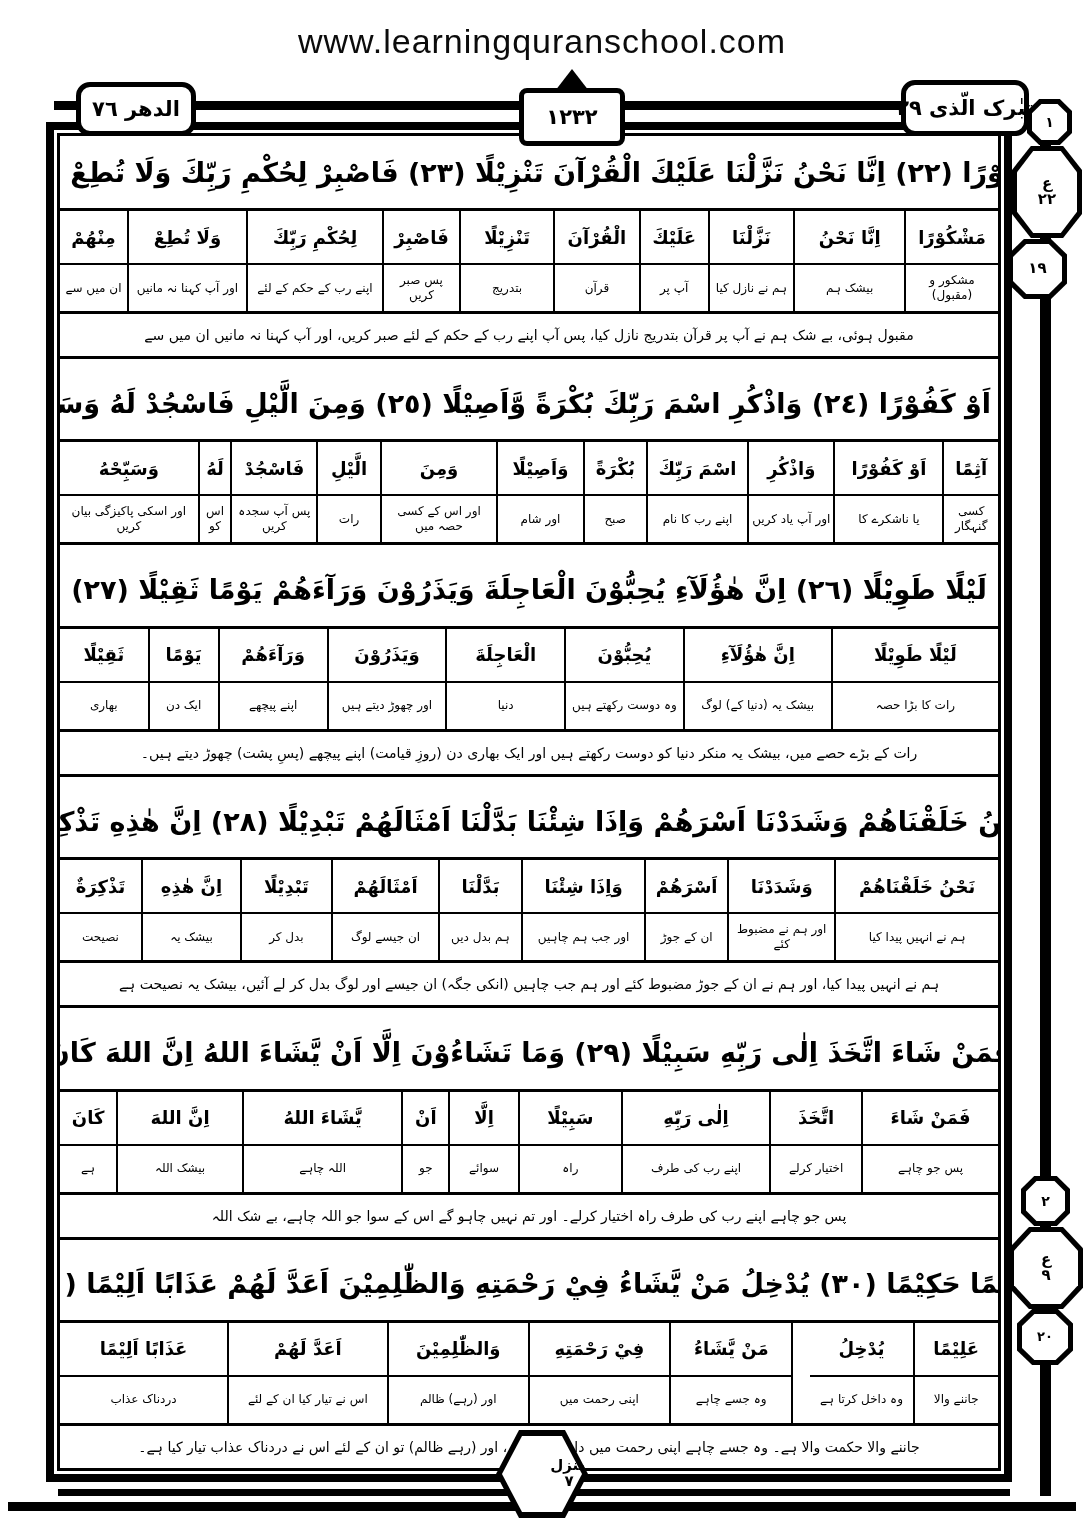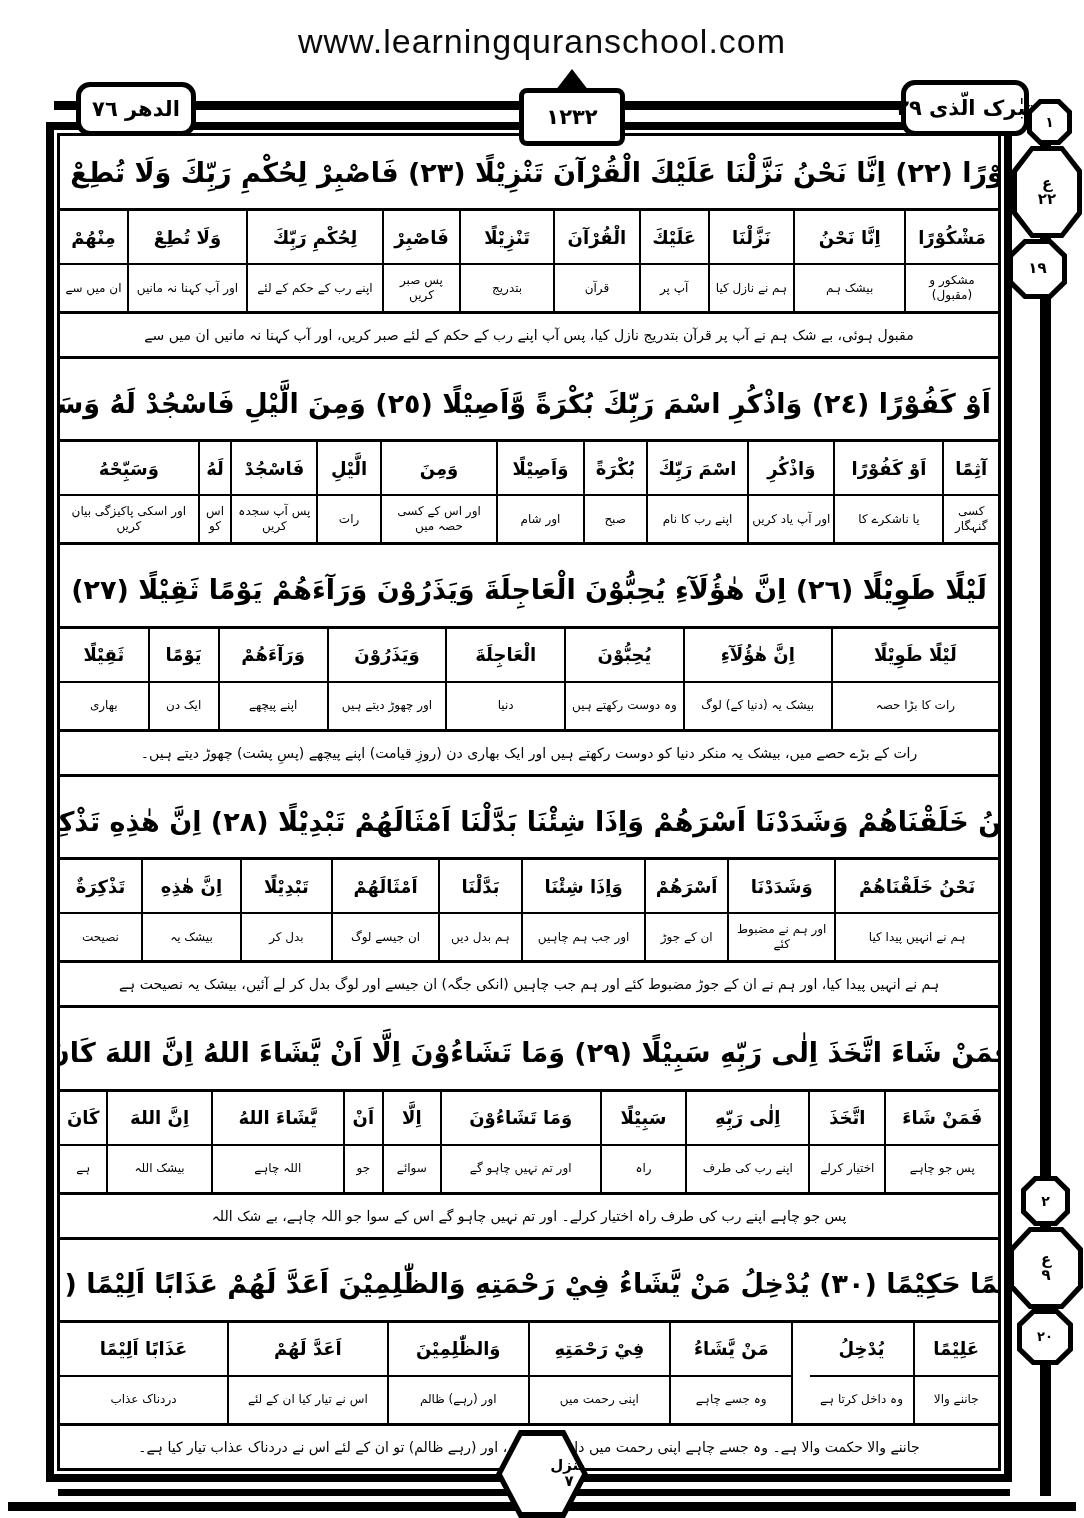--- a/index.html
+++ b/index.html
@@ -338,24 +338,20 @@
             <div class="w-ur">اختیار کرلے</div>
           </div>
           <div class="word-cell" style="flex-grow: 13;">
             <div class="w-ar">اِلٰى رَبِّهِ</div>
             <div class="w-ur">اپنے رب کی طرف</div>
           </div>
           <div class="word-cell" style="flex-grow: 9;">
             <div class="w-ar">سَبِيْلًا</div>
             <div class="w-ur">راہ</div>
           </div>
-          <div class="word-cell" style="flex-grow: 17;">
-            <div class="w-ar">وَمَا تَشَاءُوْنَ</div>
-            <div class="w-ur">اور تم نہیں چاہو گے</div>
-          </div>
           <div class="word-cell" style="flex-grow: 6;">
             <div class="w-ar">اِلَّا</div>
             <div class="w-ur">سوائے</div>
           </div>
           <div class="word-cell" style="flex-grow: 4;">
             <div class="w-ar">اَنْ</div>
             <div class="w-ur">جو</div>
           </div>
           <div class="word-cell" style="flex-grow: 14;">
             <div class="w-ar">يَّشَاءَ اللهُ</div>

